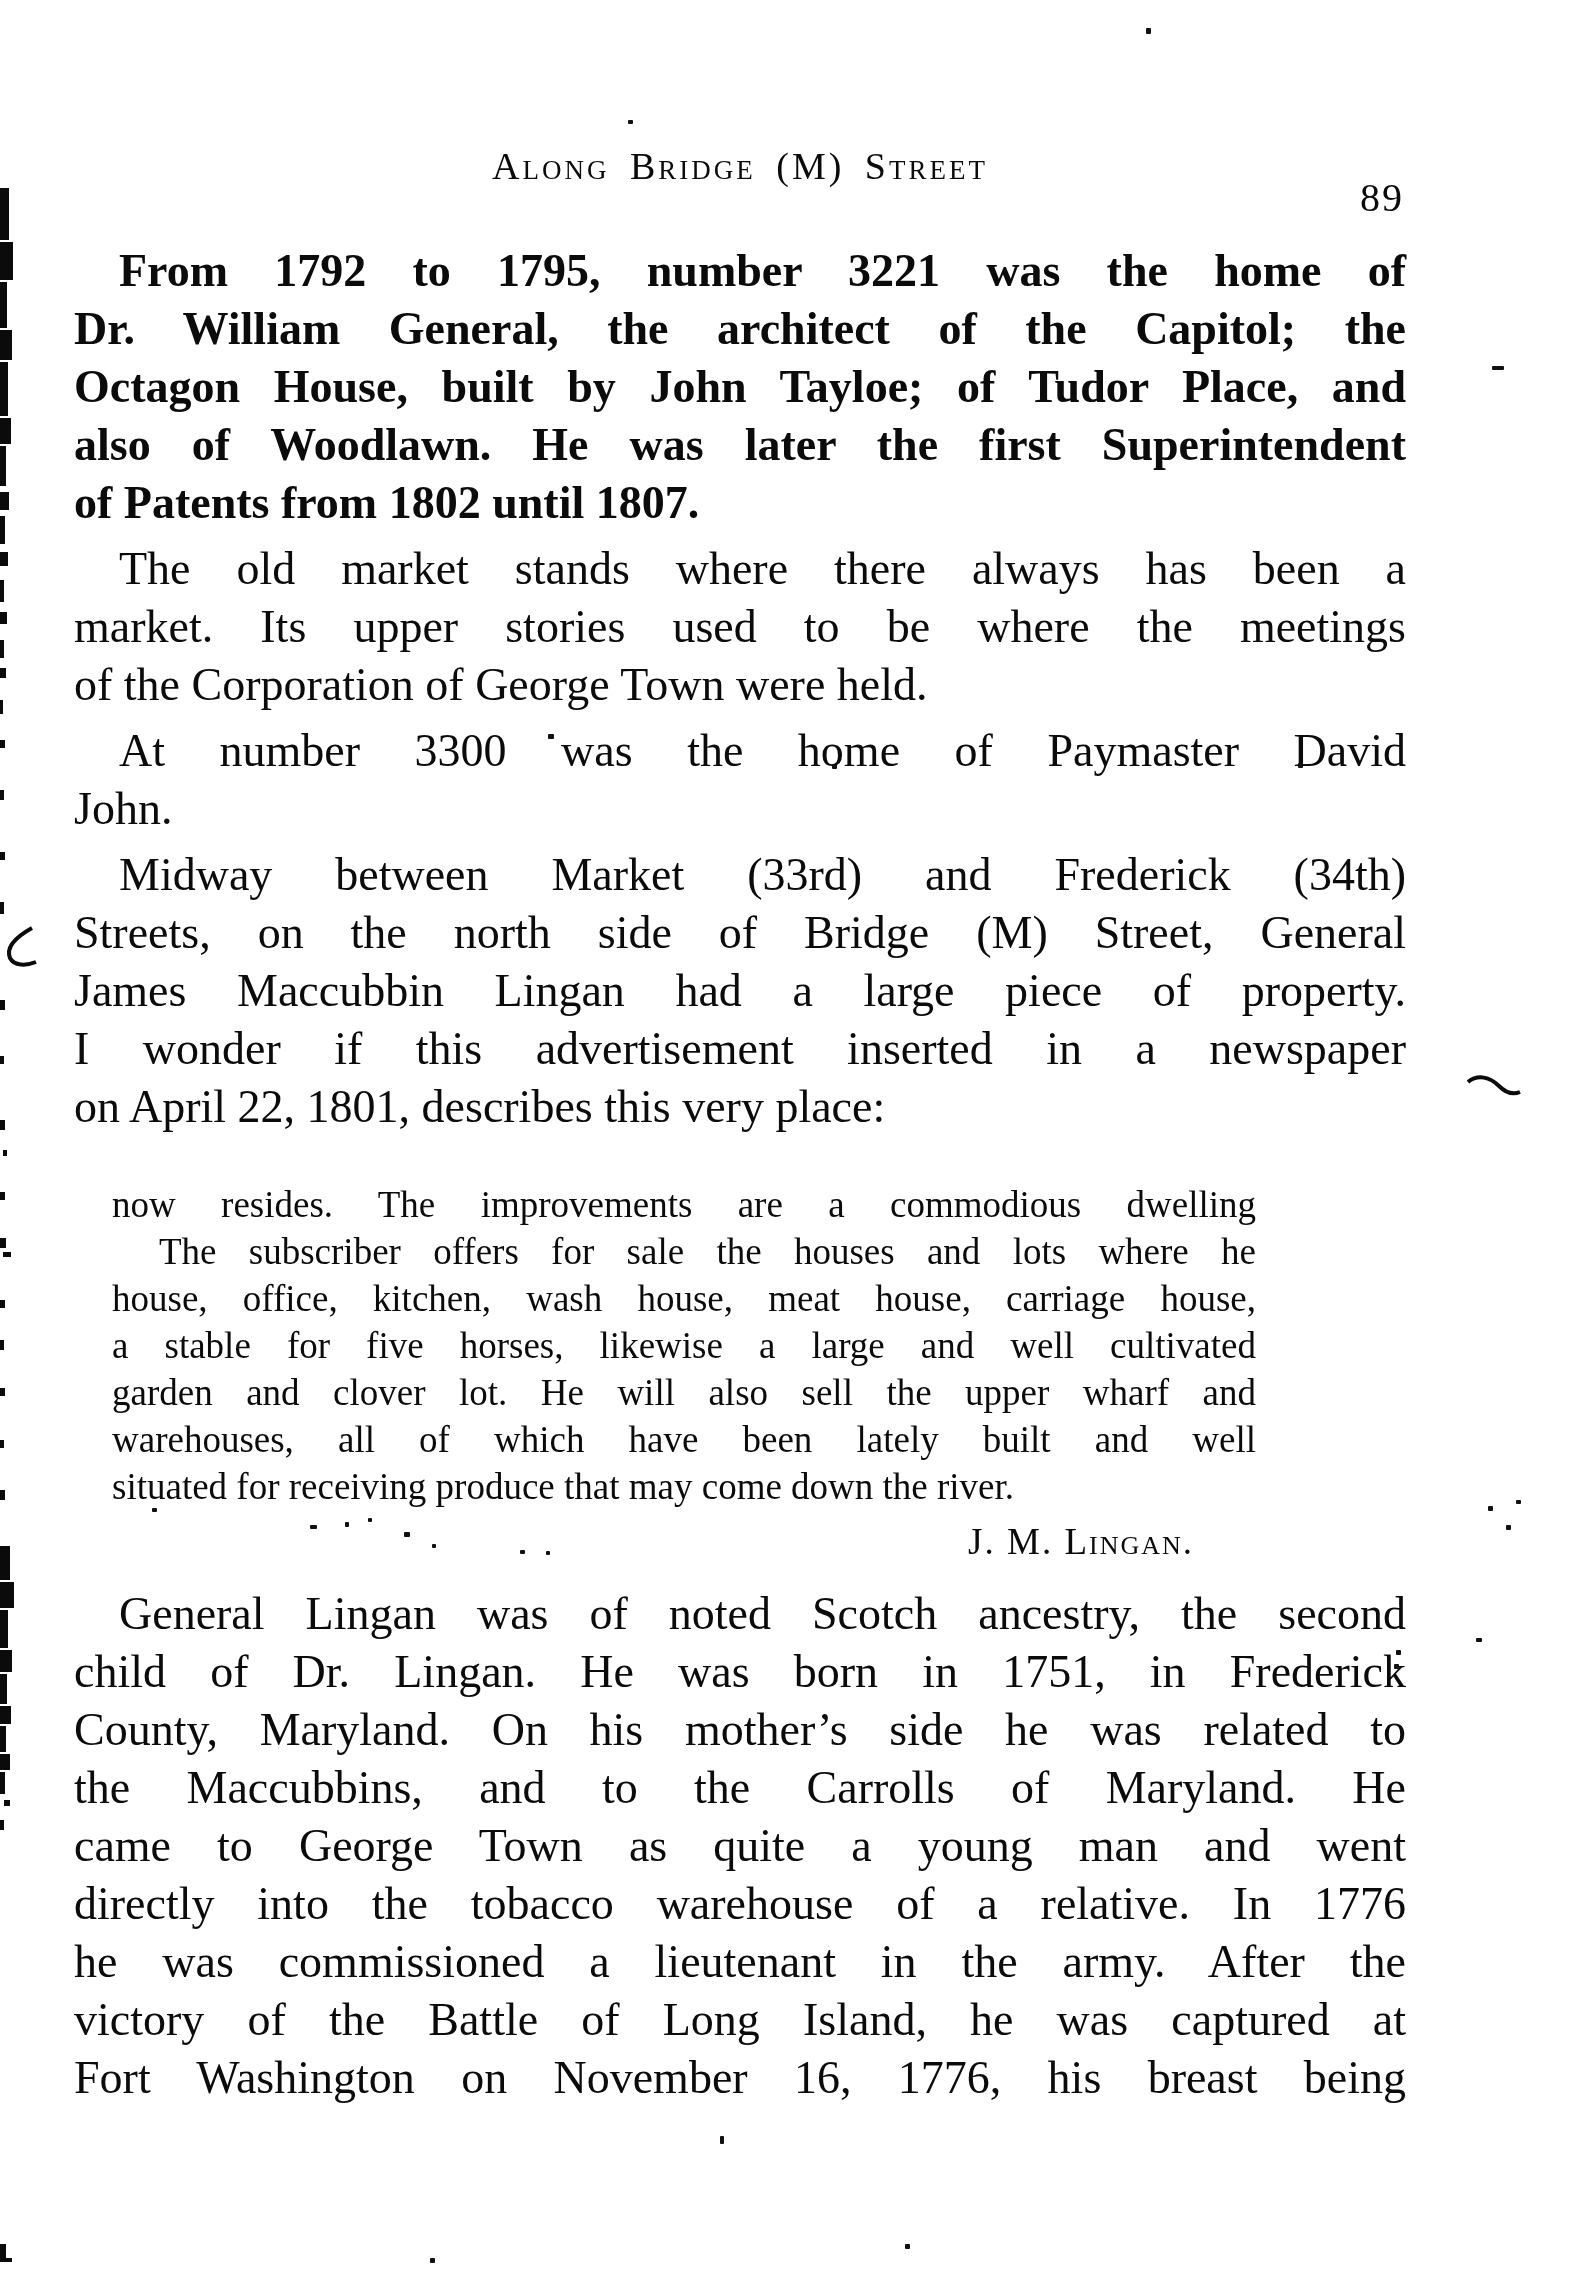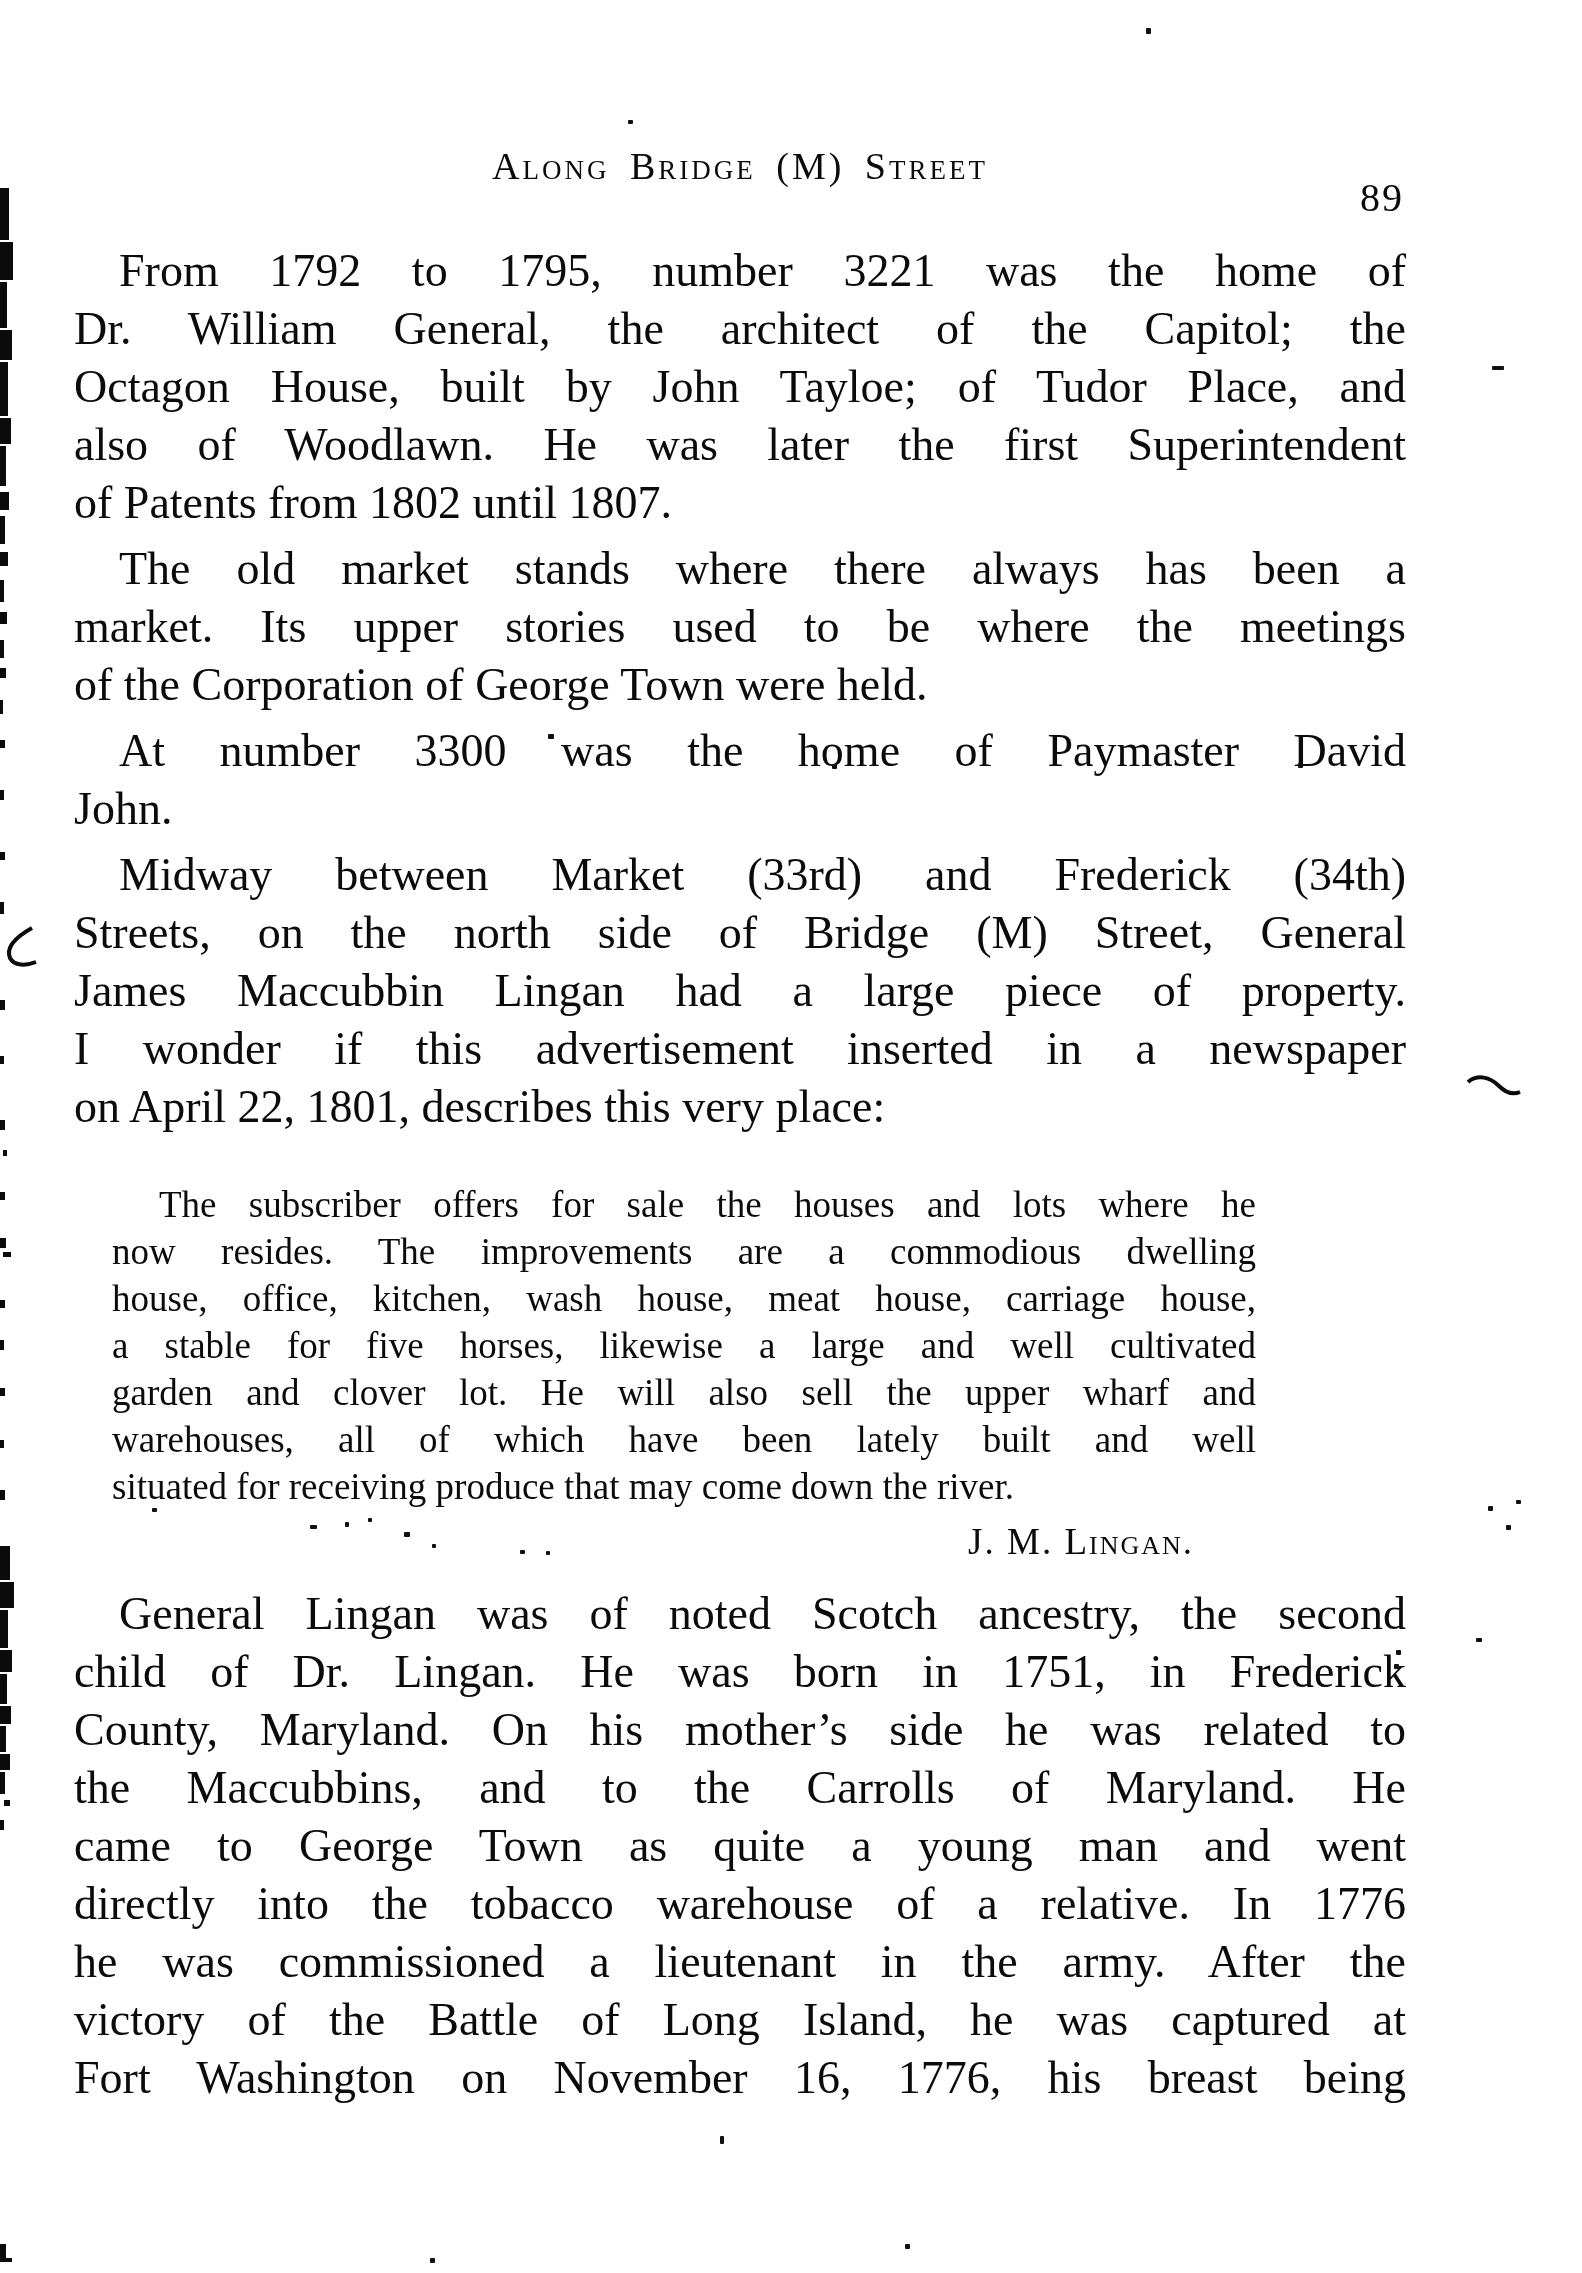--- a/index.html
+++ b/index.html
@@ -39,21 +39,21 @@
     font-size: 40px;
     letter-spacing: 2px;
     margin-top: 32px;
   }
   .bodytext {
     margin-top: 42px;
     font-size: 46px;
     line-height: 58px;
   }
   .para { margin: 8px 0 0 0; }
-  .para:first-of-type { margin-top: 8px; }
+  .para:first-of-type { margin-top: 8px; font-weight: bold; }
   .line {
     text-align: justify;
     text-align-last: justify;
     white-space: normal;
   }
   .line.last { text-align-last: left; }
   .line.indent { text-indent: 45px; }
   .quote {
     margin: 45px 150px 0 38px;
     font-size: 37px;
@@ -167,22 +167,22 @@
         </div>
       <div class="para">
           <div class="line indent">Midway between Market (33rd) and Frederick (34th)</div>
           <div class="line">Streets, on the north side of Bridge (M) Street, General</div>
           <div class="line">James Maccubbin Lingan had a large piece of property.</div>
           <div class="line">I wonder if this advertisement inserted in a newspaper</div>
           <div class="line last">on April 22, 1801, describes this very place:</div>
         </div>
 
       <div class="quote">
+          <div class="line">now resides. The improvements are a commodious dwelling</div>
           <div class="line indent">The subscriber offers for sale the houses and lots where he</div>
-          <div class="line">now resides. The improvements are a commodious dwelling</div>
           <div class="line">house, office, kitchen, wash house, meat house, carriage house,</div>
           <div class="line">a stable for five horses, likewise a large and well cultivated</div>
           <div class="line">garden and clover lot. He will also sell the upper wharf and</div>
           <div class="line">warehouses, all of which have been lately built and well</div>
           <div class="line last">situated for receiving produce that may come down the river.</div>
         </div>
       <div class="attribution">J. M. Lingan.</div>
 
       <div class="para after">
           <div class="line indent">General Lingan was of noted Scotch ancestry, the second</div>

